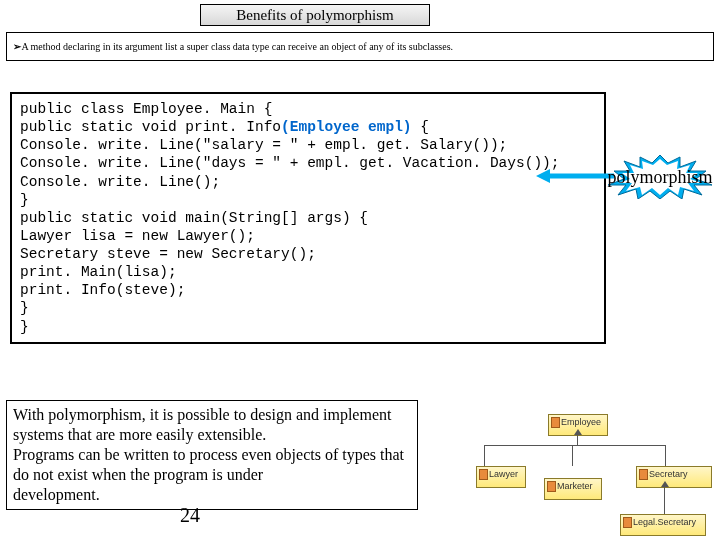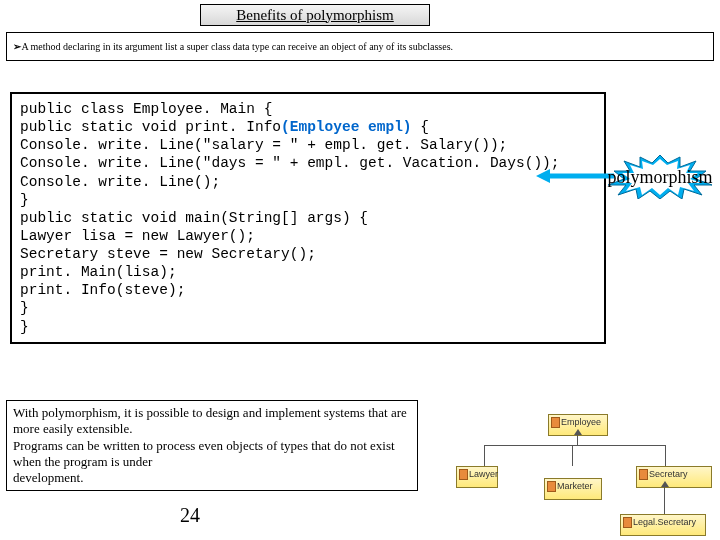--- a/index.html
+++ b/index.html
@@ -17,21 +17,20 @@
     top: 4px;
     left: 200px;
     width: 230px;
     height: 22px;
     border: 1px solid #000;
     background: linear-gradient(#f5f5f5,#d8d8d8);
     display: flex;
     align-items: center;
     justify-content: center;
     font-size: 15px;
-    text-decoration: underline;
   }
   .intro-box {
     position: absolute;
     top: 32px;
     left: 6px;
     right: 6px;
     border: 1px solid #000;
     padding: 8px 6px 6px 6px;
     font-size: 10px;
     line-height: 1.25;
@@ -74,21 +73,21 @@
     width: 80px;
     height: 20px;
   }
   .summary-box {
     position: absolute;
     top: 400px;
     left: 6px;
     width: 412px;
     border: 1px solid #000;
     padding: 4px 6px;
-    font-size: 13px;
+    font-size: 16px;
     line-height: 1.25;
   }
   .page-num {
     position: absolute;
     top: 504px;
     left: 180px;
     font-size: 20px;
   }
   
   .uml {
@@ -172,21 +171,21 @@
 Programs can be written to process even objects of types that do not exist when the program is under
 development.</span>
 </div>
 
 <div class="page-num">24</div>
 
 <div class="uml">
   <div class="uml-class" style="left:96px; top:0; width:60px;">
     <span>Employee</span>
   </div>
-  <div class="uml-class" style="left:4px; top:52px; width:42px;">
+  <div class="uml-class" style="left:24px; top:52px; width:50px;">
     <span>Lawyer</span>
   </div>
   <div class="uml-class" style="left:92px; top:52px; width:58px;margin-top:12px;">
     <span>Marketer</span>
   </div>
   <div class="uml-class" style="left:184px; top:52px; width:76px;">
     <span>Secretary</span>
   </div>
   <div class="uml-class" style="left:168px; top:100px; width:86px;">
     <span>Legal.Secretary</span>

